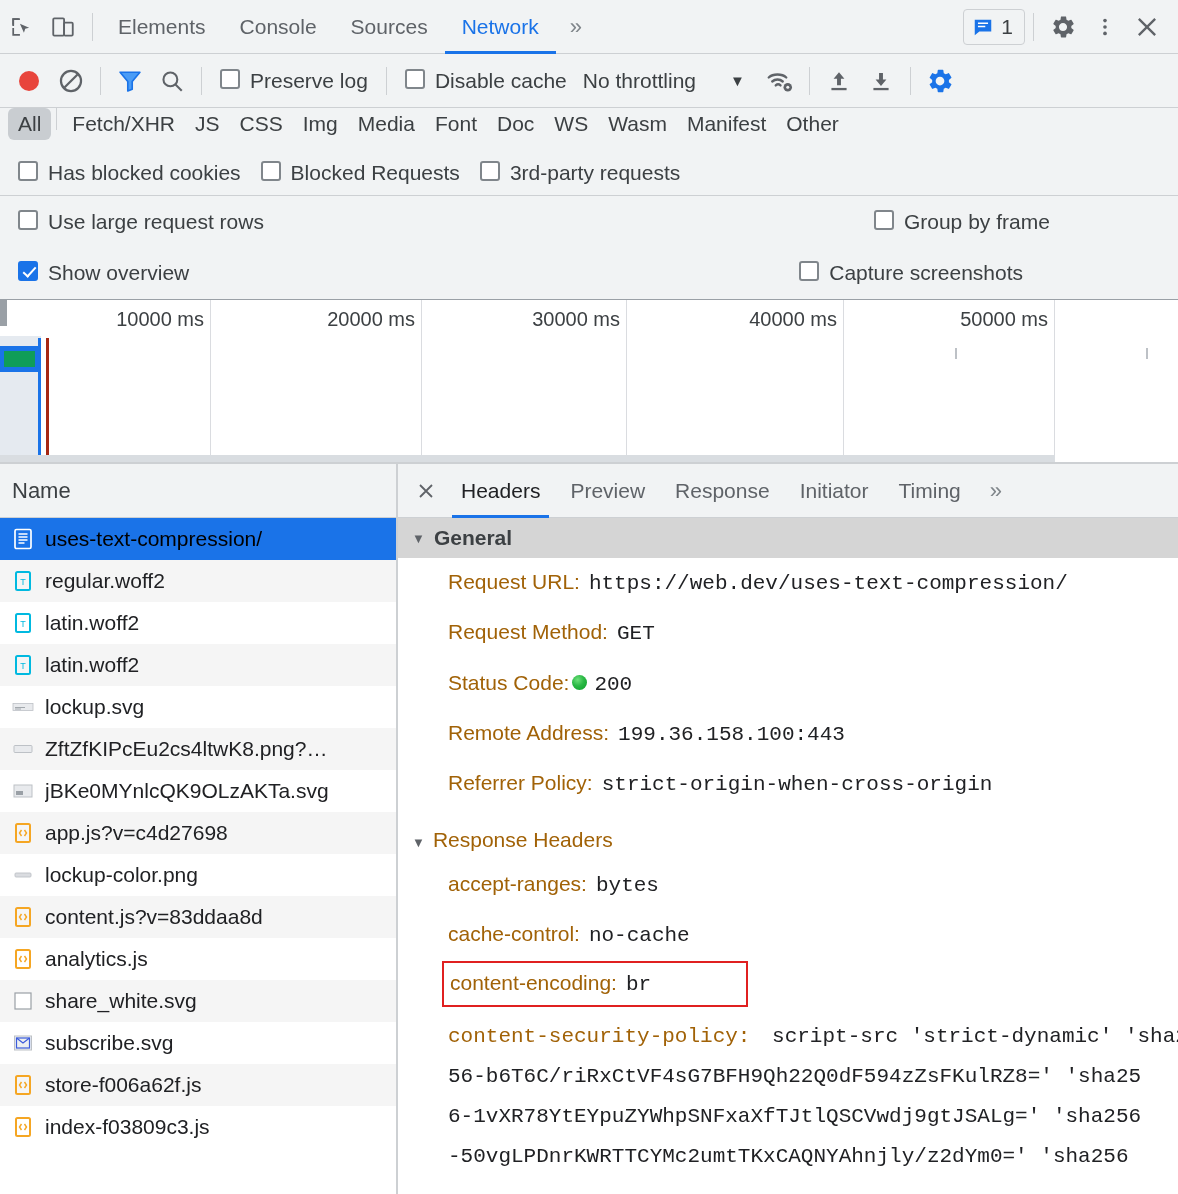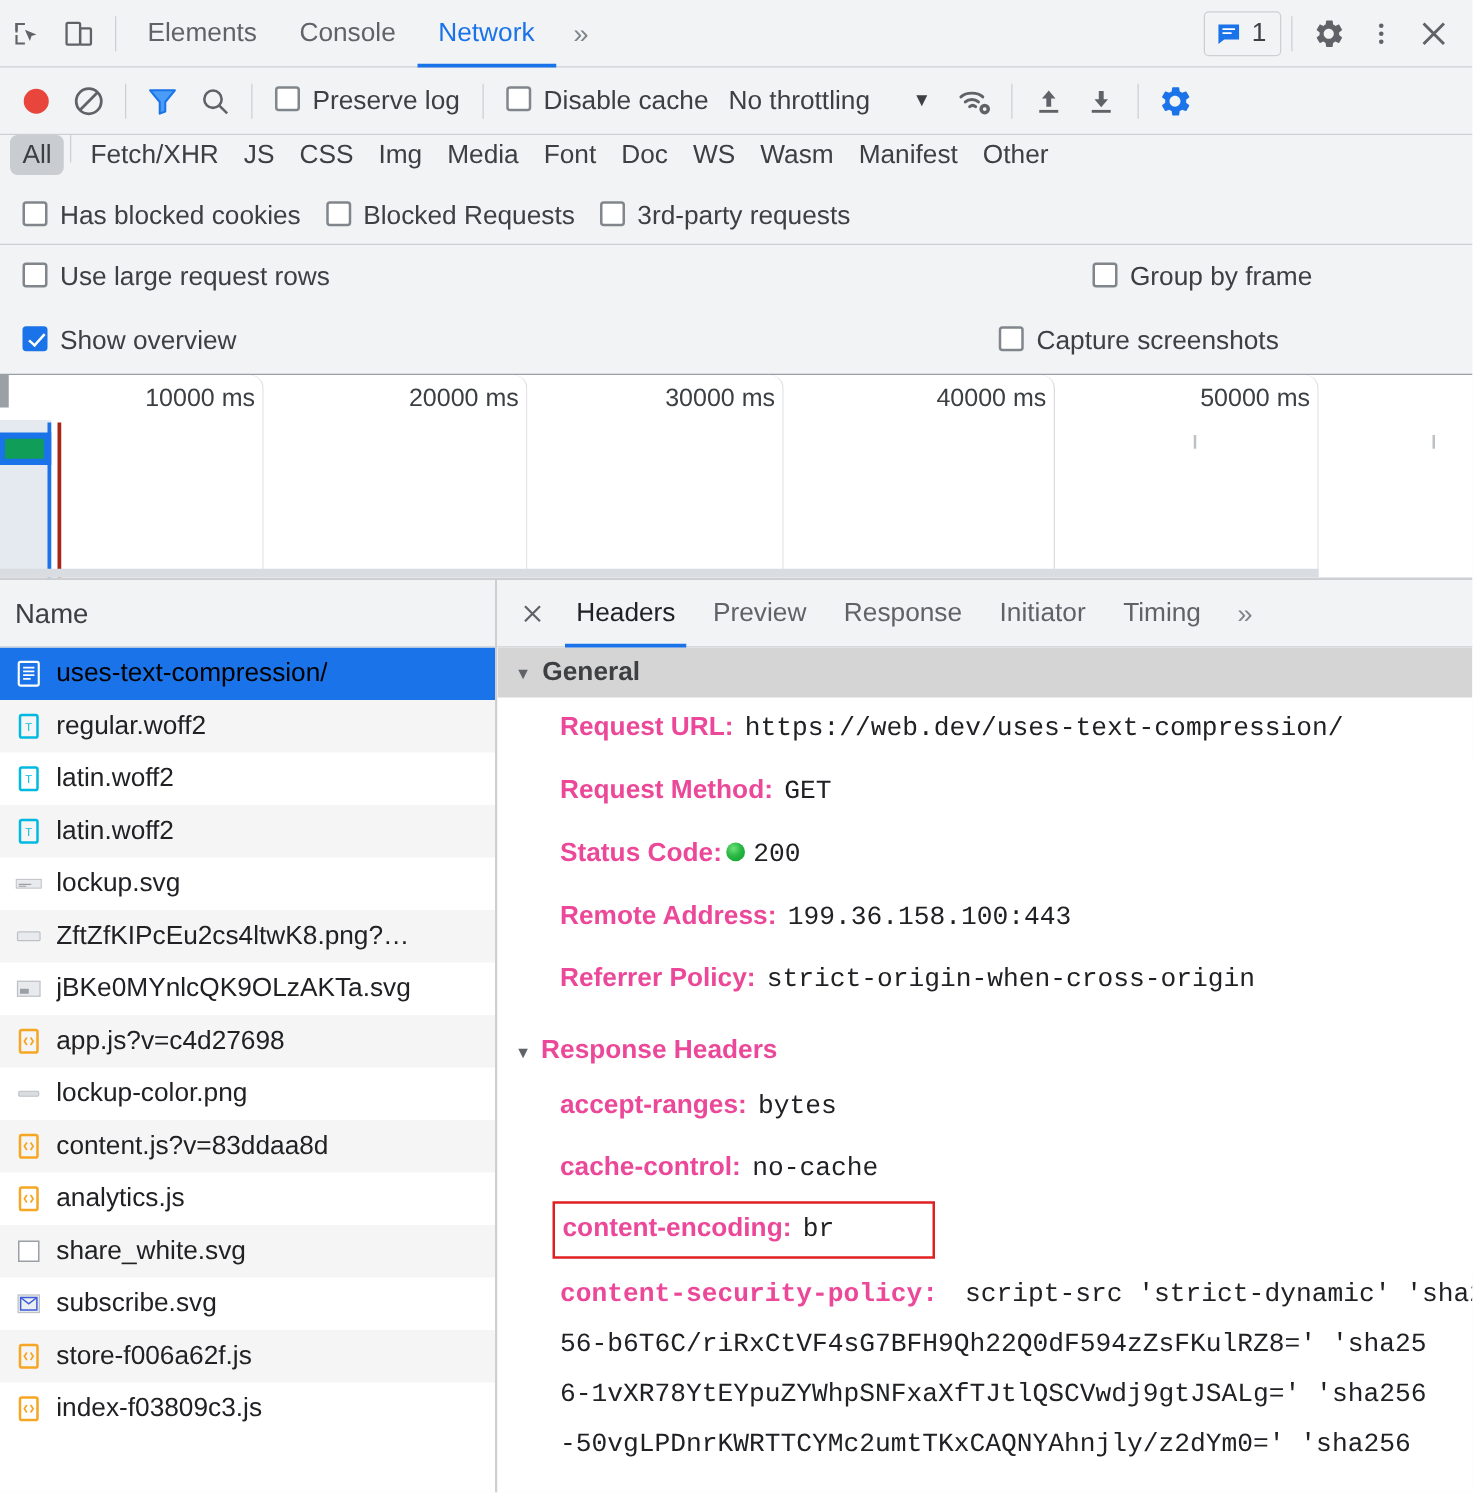--- a/index.html
+++ b/index.html
@@ -125,21 +125,20 @@
   
   .overview {
     height: 164px; min-height: 164px;
     background: #fff; position: relative;
     border-bottom: 2px solid #cdd0d3;
     overflow: hidden;
   }
   .ov-tick {
     position: absolute; top: 0; height: 164px;
     border-right: 1px solid #dadce0;
-    border-radius: 11px;
   }
   .ov-ticklabel {
     position: absolute; top: 8px; right: 6px;
     font-size: 20px; color: #3c4043; white-space: nowrap;
   }
   .ov-leftgrip {
     position: absolute; left: 0; top: 0; width: 7px; height: 26px; background: #9aa0a6;
   }
   .ov-selection {
     position: absolute; background: #1a73e8;
@@ -201,21 +200,21 @@
     padding-left: 14px;
     font-size: 21px; font-weight: bold; color: #3c4043;
     cursor: pointer;
   }
   .tri { font-size: 13px; color: #5f6368; }
   .hrow {
     display: flex; align-items: baseline;
     padding: 10px 0 10px 50px;
     font-size: 21px; line-height: 1.35;
   }
-  .hname { font-weight: bold; color: #ec4899; white-space: nowrap; text-align: center; }
+  .hname { font-weight: normal; color: #a16207; white-space: nowrap; text-align: center; }
   .hval {
     font-family: "Liberation Mono", monospace;
     color: #202124; margin-left: 9px;
     word-break: break-all;
   }
   .hrow.highlight {
     border: 2px solid #e02020;
     margin-left: 44px; margin-right: 430px;
     padding-left: 6px; padding-top: 6px; padding-bottom: 6px;
   }
@@ -247,20 +246,23 @@
           <rect x="13" y="8" width="8" height="12" rx="1" fill="none" stroke="#5f6368" stroke-width="1.7"></rect>
         </svg>
     </div>
     <div class="vsep"></div>
 
     <div class="maintab">
         <span>Elements</span>
       </div>
     <div class="maintab">
         <span>Console</span>
+      </div>
+    <div class="maintab">
+        <span>Sources</span>
       </div>
     <div class="maintab active">
         <span>Network</span>
       </div>
     <div class="chev-more"><span>»</span></div>
 
     <div class="tabstrip-right">
       <div class="msgcount">
         <svg width="22" height="22" viewBox="0 0 24 24">
             <path d="M3 4h18v13H8l-5 4V4z" fill="#1a73e8"></path>

